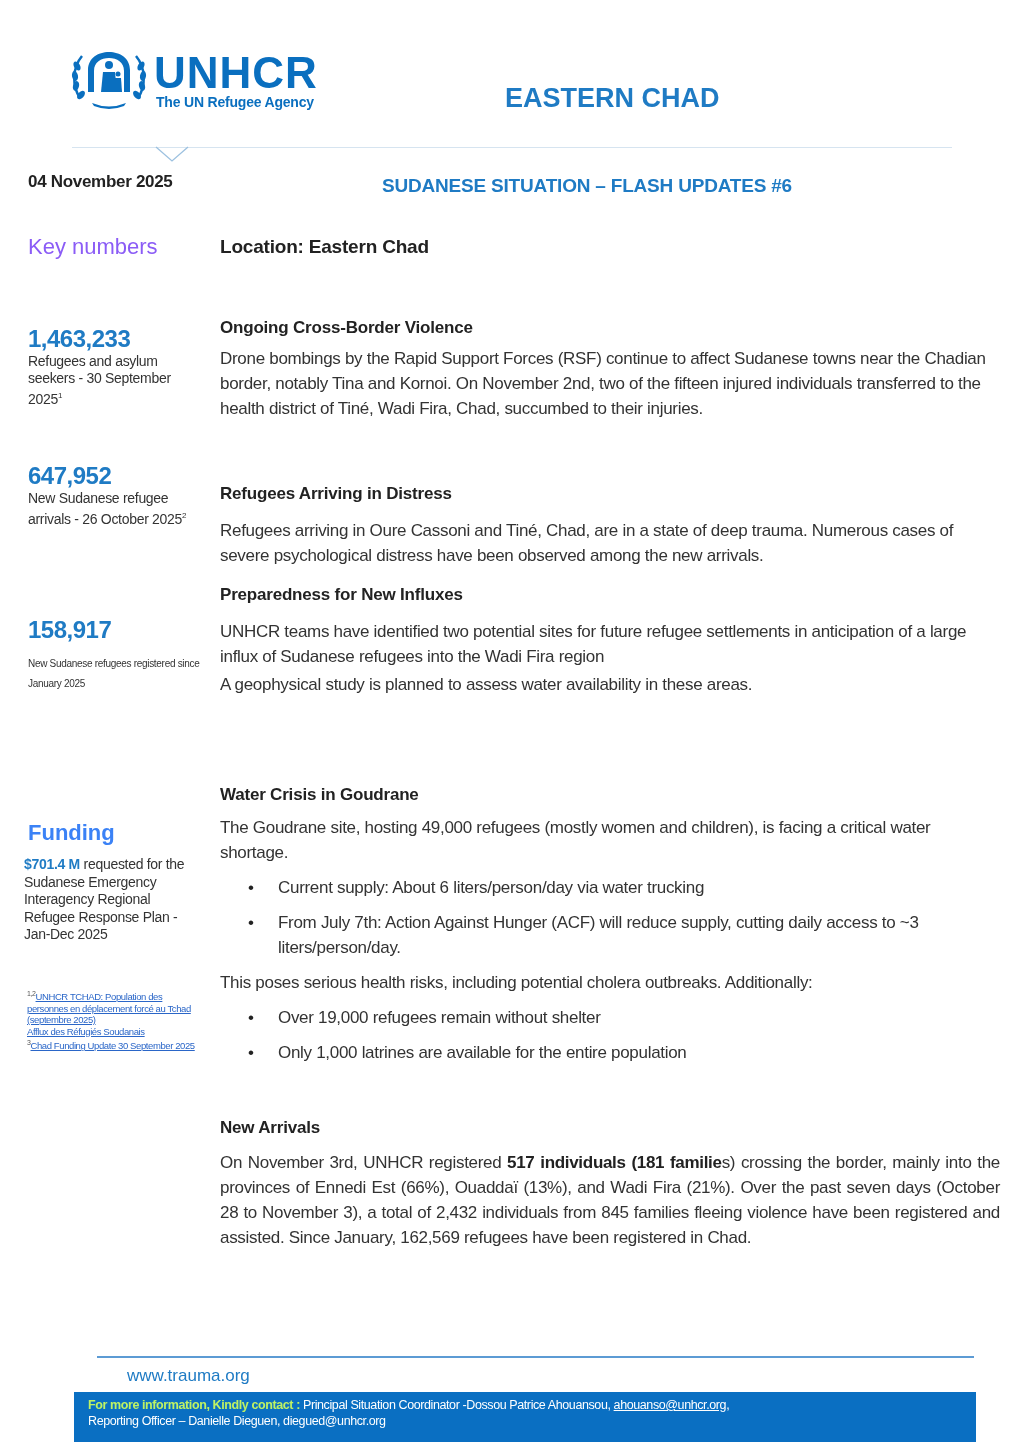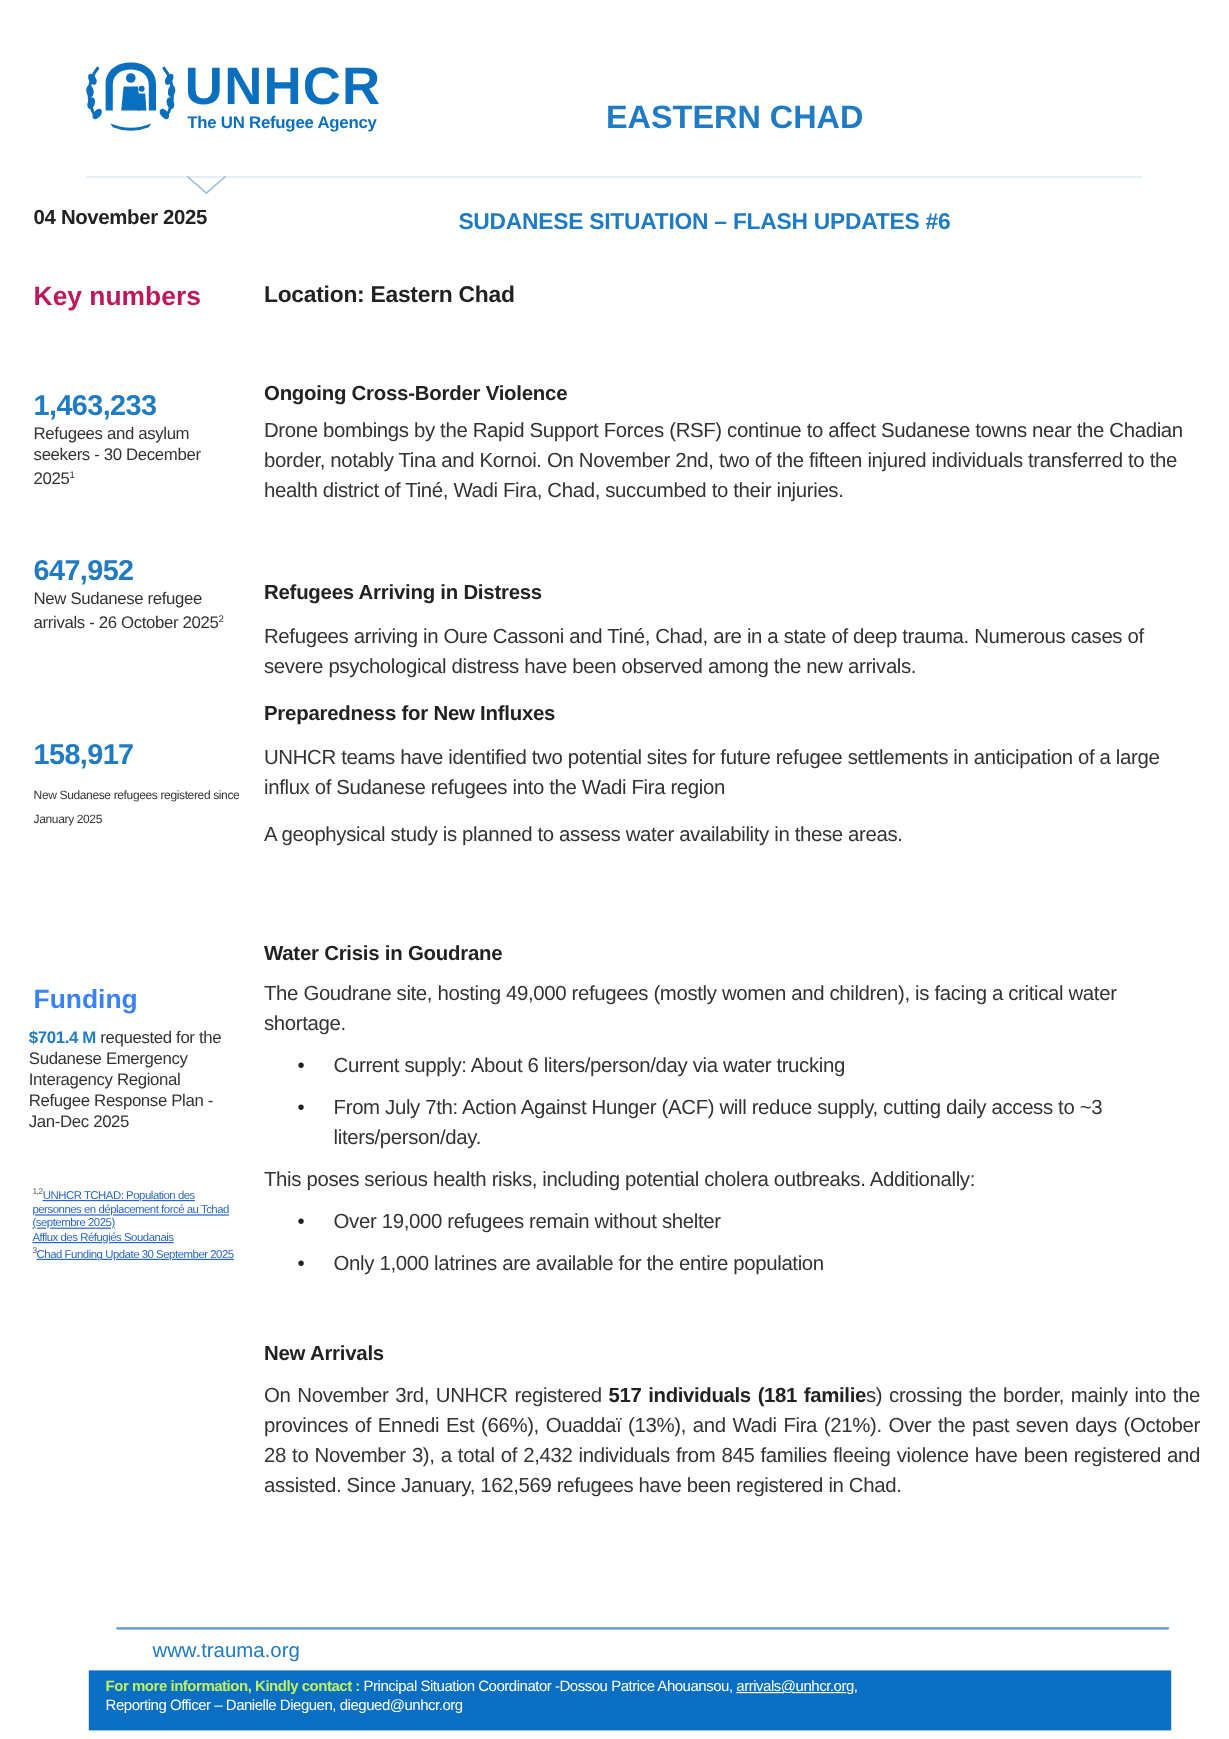--- a/index.html
+++ b/index.html
@@ -12,21 +12,21 @@
   #logo-emblem { left:0; top:0; width:78px; height:62px; }
   #logo-word { left:84px; top:2px; font-weight:bold; font-size:44px; letter-spacing:1px; color:#0a6fbf; line-height:46px; }
   #logo-sub { left:86px; top:46px; font-weight:bold; font-size:14px; color:#0a6fbf; letter-spacing:-0.2px; }
   #region-title { left:505px; top:83px; font-size:27px; font-weight:bold; color:#1f7bc4; }
   #header-rule { left:72px; top:147px; width:880px; height:1px; background:#d6e4f0; }
   #header-notch { left:155px; top:145px; width:34px; height:18px; }
   #report-date { left:28px; top:172px; font-weight:bold; font-size:17px; color:#222; letter-spacing:-0.3px; }
   #report-title { left:382px; top:175px; font-weight:bold; font-size:19px; color:#1f7bc4; letter-spacing:-0.2px; }
 
   
-  #key-numbers-title { left:28px; top:234px; font-size:22px; font-weight:bold; color:#be185d; }
+  #key-numbers-title { left:28px; top:234px; font-size:22px; font-weight:normal; color:#8b5cf6; }
   .kn-num { font-size:24px; font-weight:bold; color:#1f7bc4; letter-spacing:-0.5px; }
   .kn-desc { font-size:14px; line-height:17px; color:#333; width:175px; letter-spacing:-0.3px; }
   .kn-desc sup { font-size:8px; }
   #kn1 { left:28px; top:325px; }
   #kn2 { left:28px; top:462px; }
   #kn3 { left:28px; top:616px; }
   #kn3 .kn-desc { font-size:10px; line-height:20px; margin-top:10px; }
   #funding-title { left:28px; top:820px; font-size:22px; font-weight:bold; color:#3b82f6; }
   #funding-desc { left:24px; top:856px; width:175px; font-size:14px; line-height:17.5px; color:#333; letter-spacing:-0.3px; }
   #funding-desc .amt { color:#1f7bc4; font-weight:bold; }
@@ -98,21 +98,21 @@
 <svg id="header-notch" class="abs" viewBox="0 0 34 18">
   <polyline points="1,2 17,16 33,2" fill="none" stroke="#9cc1e0" stroke-width="1.3"></polyline>
 </svg>
 <div id="report-date" class="abs">04 November 2025</div>
 <div id="report-title" class="abs">SUDANESE SITUATION – FLASH UPDATES #6</div>
 
 <div id="key-numbers-title" class="abs">Key numbers</div>
 
 <div id="kn1" class="abs">
   <div class="kn-num">1,463,233</div>
-  <div class="kn-desc"><span>Refugees and asylum seekers - 30 December 2025</span><sup>1</sup></div>
+  <div class="kn-desc"><span>Refugees and asylum seekers - 30 September 2025</span><sup>1</sup></div>
 </div>
 
 <div id="kn2" class="abs">
   <div class="kn-num">647,952</div>
   <div class="kn-desc"><span>New Sudanese refugee arrivals - 26 October 2025</span><sup>2</sup></div>
 </div>
 
 <div id="kn3" class="abs">
   <div class="kn-num">158,917</div>
   <div class="kn-desc">New Sudanese refugees registered since January 2025</div>
@@ -135,21 +135,21 @@
 </div>
 
 <div id="s2" class="abs">
   <div class="sec-h">Refugees Arriving in Distress</div>
   <div class="para">Refugees arriving in Oure Cassoni and Tiné, Chad, are in a state of deep trauma. Numerous cases of severe psychological distress have been observed among the new arrivals.</div>
 </div>
 
 <div id="s3" class="abs">
   <div class="sec-h">Preparedness for New Influxes</div>
   <div class="para">UNHCR teams have identified two potential sites for future refugee settlements in anticipation of a large influx of Sudanese refugees into the Wadi Fira region</div>
-  <div class="para" style="margin-top:14px">A geophysical study is planned to assess water availability in these areas.</div>
+  <div class="para" style="margin-top:3px">A geophysical study is planned to assess water availability in these areas.</div>
 </div>
 
 <div id="s4" class="abs">
   <div class="sec-h">Water Crisis in Goudrane</div>
   <div class="para para1">The Goudrane site, hosting 49,000 refugees (mostly women and children), is facing a critical water shortage.</div>
   <ul class="bullets">
     <li>Current supply: About 6 liters/person/day via water trucking</li>
     <li style="width:720px">From July 7th: Action Against Hunger (ACF) will reduce supply, cutting daily access to ~3 liters/person/day.</li>
   </ul>
   <div class="para para2">This poses serious health risks, including potential cholera outbreaks. Additionally:</div>
@@ -161,16 +161,16 @@
 
 <div id="s5" class="abs">
   <div class="sec-h">New Arrivals</div>
   <div class="para"><span>On November 3rd, UNHCR registered </span><b>517 individuals (181 familie</b><span>s) crossing the border, mainly into the provinces of Ennedi Est (66%), Ouaddaï (13%), and Wadi Fira (21%). Over the past seven days (October 28 to November 3), a total of 2,432 individuals from 845 families fleeing violence have been registered and assisted. Since January, 162,569 refugees have been registered in Chad.</span></div>
 </div>
 
 <div id="footer-rule" class="abs"></div>
 <div id="footer-url" class="abs">www.trauma.org</div>
 <div id="footer-box" class="abs">
   <div id="footer-text" class="abs">
-    <b style="color:#bef264">For more information, Kindly contact :</b><span> Principal Situation Coordinator -Dossou Patrice Ahouansou, </span><a>arrivals@unhcr.org</a><span>,</span><br>
+    <b style="color:#bef264">For more information, Kindly contact :</b><span> Principal Situation Coordinator -Dossou Patrice Ahouansou, </span><a>ahouanso@unhcr.org</a><span>,</span><br>
     <span>Reporting Officer – Danielle Dieguen, diegued@unhcr.org</span>
   </div>
 </div>
 
 </body></html>

